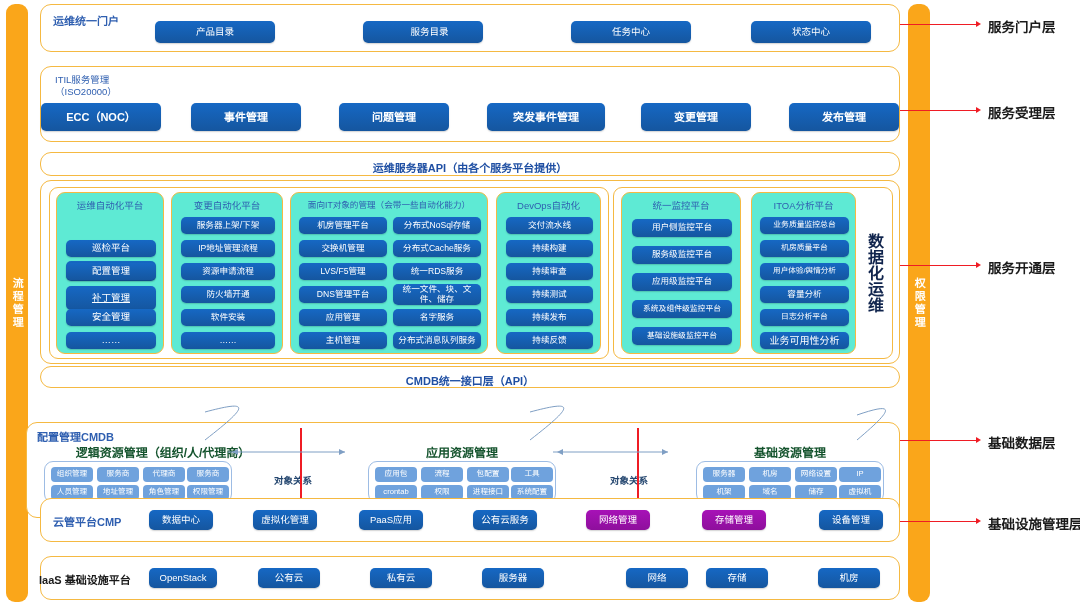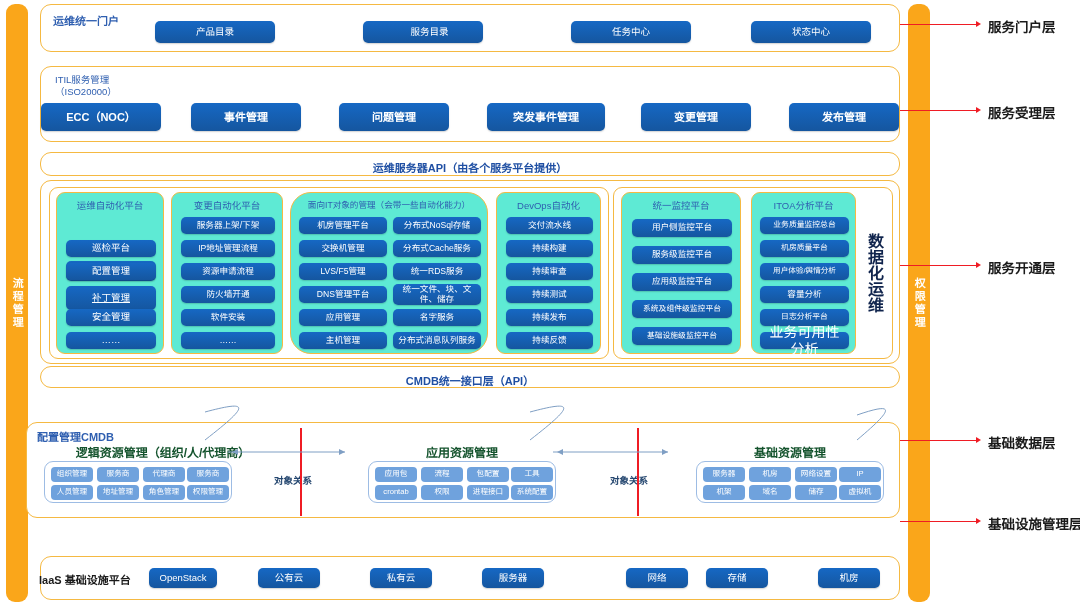--- a/index.html
+++ b/index.html
@@ -188,21 +188,21 @@
     <div class="panel" style="left:130px; top:11px; width:112px; height:162px;">
       <div class="panel-head">变更自动化平台</div>
       <div class="pill sm" style="left:9px; top:24px; width:94px; height:17px;">服务器上架/下架</div>
       <div class="pill sm" style="left:9px; top:47px; width:94px; height:17px;">IP地址管理流程</div>
       <div class="pill sm" style="left:9px; top:70px; width:94px; height:17px;">资源申请流程</div>
       <div class="pill sm" style="left:9px; top:93px; width:94px; height:17px;">防火墙开通</div>
       <div class="pill sm" style="left:9px; top:116px; width:94px; height:17px;">软件安装</div>
       <div class="pill sm" style="left:9px; top:139px; width:94px; height:17px;">……</div>
     </div>
 
-    <div class="panel" style="left:249px; top:11px; width:198px; height:162px;border-radius:21px;">
+    <div class="panel" style="left:249px; top:11px; width:198px; height:162px;">
       <div class="panel-head" style="font-size:8.6px;">面向IT对象的管理（会带一些自动化能力）</div>
       <div class="pill sm" style="left:8px; top:24px; width:88px; height:17px;">机房管理平台</div>
       <div class="pill sm" style="left:8px; top:47px; width:88px; height:17px;">交换机管理</div>
       <div class="pill sm" style="left:8px; top:70px; width:88px; height:17px;">LVS/F5管理</div>
       <div class="pill sm" style="left:8px; top:93px; width:88px; height:17px;">DNS管理平台</div>
       <div class="pill sm" style="left:8px; top:116px; width:88px; height:17px;">应用管理</div>
       <div class="pill sm" style="left:8px; top:139px; width:88px; height:17px;">主机管理</div>
 
       <div class="pill sm" style="left:102px; top:24px; width:88px; height:17px;">分布式NoSql存储</div>
       <div class="pill sm" style="left:102px; top:47px; width:88px; height:17px;">分布式Cache服务</div>
@@ -231,21 +231,21 @@
       <div class="pill sm" style="left:10px; top:134px; width:100px; height:18px;font-size:7.8px;">基础设施级监控平台</div>
     </div>
 
     <div class="panel" style="left:710px; top:11px; width:105px; height:162px;">
       <div class="panel-head">ITOA分析平台</div>
       <div class="pill sm" style="left:8px; top:24px; width:89px; height:17px;font-size:7.8px;">业务质量监控总台</div>
       <div class="pill sm" style="left:8px; top:47px; width:89px; height:17px;font-size:7.8px;">机房质量平台</div>
       <div class="pill sm" style="left:8px; top:70px; width:89px; height:17px;font-size:7.6px;">用户体验/舆情分析</div>
       <div class="pill sm" style="left:8px; top:93px; width:89px; height:17px;">容量分析</div>
       <div class="pill sm" style="left:8px; top:116px; width:89px; height:17px;font-size:7.8px;">日志分析平台</div>
-      <div class="pill sm" style="left:8px; top:139px; width:89px; height:17px;font-size:14px;">业务可用性分析</div>
+      <div class="pill sm" style="left:8px; top:139px; width:89px; height:17px;font-size:10px;">业务可用性分析</div>
     </div>
   </div>
 
   <div class="band" style="left:40px; top:366px; width:860px; height:22px;">
     <div class="band-center-title" style="top:5px;">CMDB统一接口层（API）</div>
   </div>
 
   <div class="band" style="left:26px; top:394px; width:874px; height:96px;margin-top:28px;">
     <div class="band-title" style="left:10px; top:5px; font-size:11px;">配置管理CMDB</div>
 
@@ -301,20 +301,30 @@
       <path d="M857,440 C895,408 895,402 857,415"></path>
     </g>
     <g fill="#7f9fc4">
       <polygon points="345,452 339,449 339,455"></polygon>
       <polygon points="232,452 238,449 238,455"></polygon>
       <polygon points="668,452 662,449 662,455"></polygon>
       <polygon points="557,452 563,449 563,455"></polygon>
     </g>
   </svg>
 
+  <div class="band" style="left:40px; top:498px; width:860px; height:44px;">
+    <div class="band-title" style="left:12px; top:14px;">云管平台CMP</div>
+    <div class="pill" style="left:108px; top:11px; width:64px; height:20px;">数据中心</div>
+    <div class="pill" style="left:212px; top:11px; width:64px; height:20px;">虚拟化管理</div>
+    <div class="pill" style="left:318px; top:11px; width:64px; height:20px;">PaaS应用</div>
+    <div class="pill" style="left:432px; top:11px; width:64px; height:20px;">公有云服务</div>
+    <div class="pill purple" style="left:545px; top:11px; width:64px; height:20px;">网络管理</div>
+    <div class="pill purple" style="left:661px; top:11px; width:64px; height:20px;">存储管理</div>
+    <div class="pill" style="left:778px; top:11px; width:64px; height:20px;">设备管理</div>
+  </div>
 
   <div class="band" style="left:40px; top:556px; width:860px; height:44px;">
     <div class="band-title" style="left:-2px; top:14px; color:#1a1a1a; font-size:11px;">IaaS  基础设施平台</div>
     <div class="pill" style="left:108px; top:11px; width:68px; height:20px;">OpenStack</div>
     <div class="pill" style="left:217px; top:11px; width:62px; height:20px;">公有云</div>
     <div class="pill" style="left:329px; top:11px; width:62px; height:20px;">私有云</div>
     <div class="pill" style="left:441px; top:11px; width:62px; height:20px;">服务器</div>
     <div class="pill" style="left:553px; top:11px; width:62px; height:20px;margin-left:32px;">网络</div>
     <div class="pill" style="left:665px; top:11px; width:62px; height:20px;">存储</div>
     <div class="pill" style="left:777px; top:11px; width:62px; height:20px;">机房</div>

